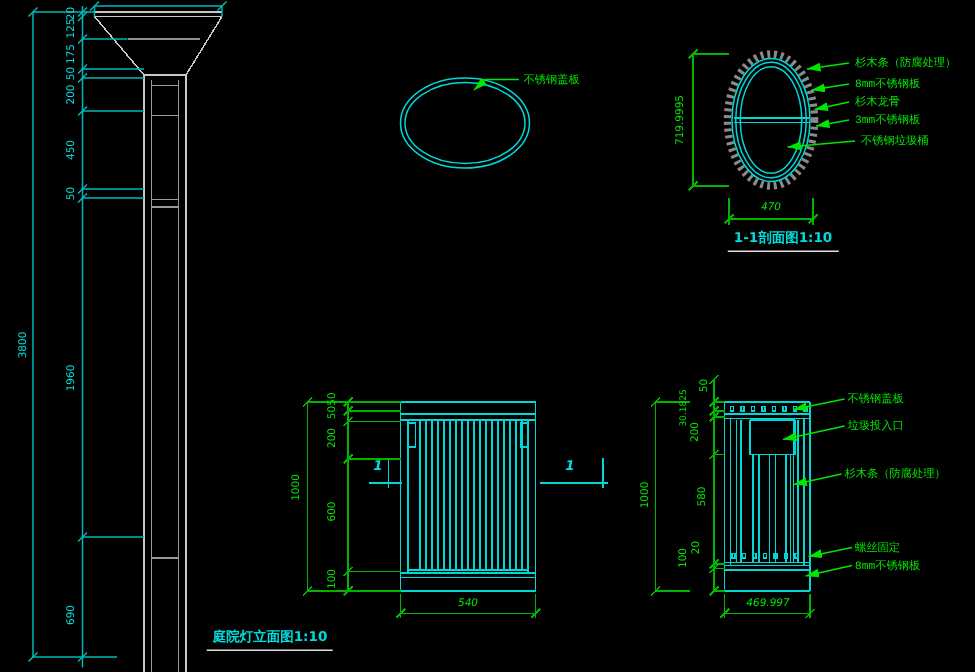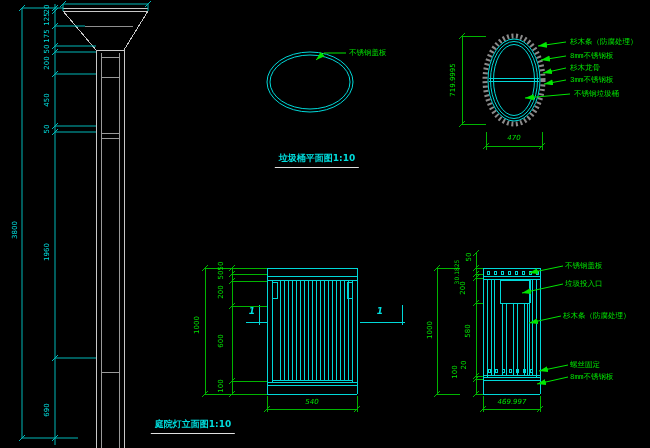--- a/index.html
+++ b/index.html
@@ -190,16 +190,16 @@
   <span class="v dimg" style="left:464px;top:365px">20</span>
   <span class="v dimg" style="left:455px;top:372px">100</span>
   <span class="v dimg" style="left:430px;top:330px">1000</span>
   <span class="t dimg" style="left:512px;top:402px">469.997</span>
   <span class="lbl" style="left:565px;top:261px">不锈钢盖板</span>
   <span class="lbl" style="left:565px;top:279px">垃圾投入口</span>
   <span class="lbl" style="left:563px;top:311px">杉木条（防腐处理）</span>
   <span class="lbl" style="left:570px;top:360px">螺丝固定</span>
   <span class="lbl" style="left:570px;top:372px">8mm不锈钢板</span>
 
-  <span class="title" style="left:193px;top:418px">庭院灯立面图1:10</span>
-  <span class="title" style="left:317px;top:152px">垃圾桶平面图1:10</span>
+  <span class="title" style="left:180px;top:418px">庭院灯立面图1:10</span>
+  <span class="title" style="left:522px;top:152px">1-1剖面图1:10</span>
 
 </div>
 
 </body></html>

